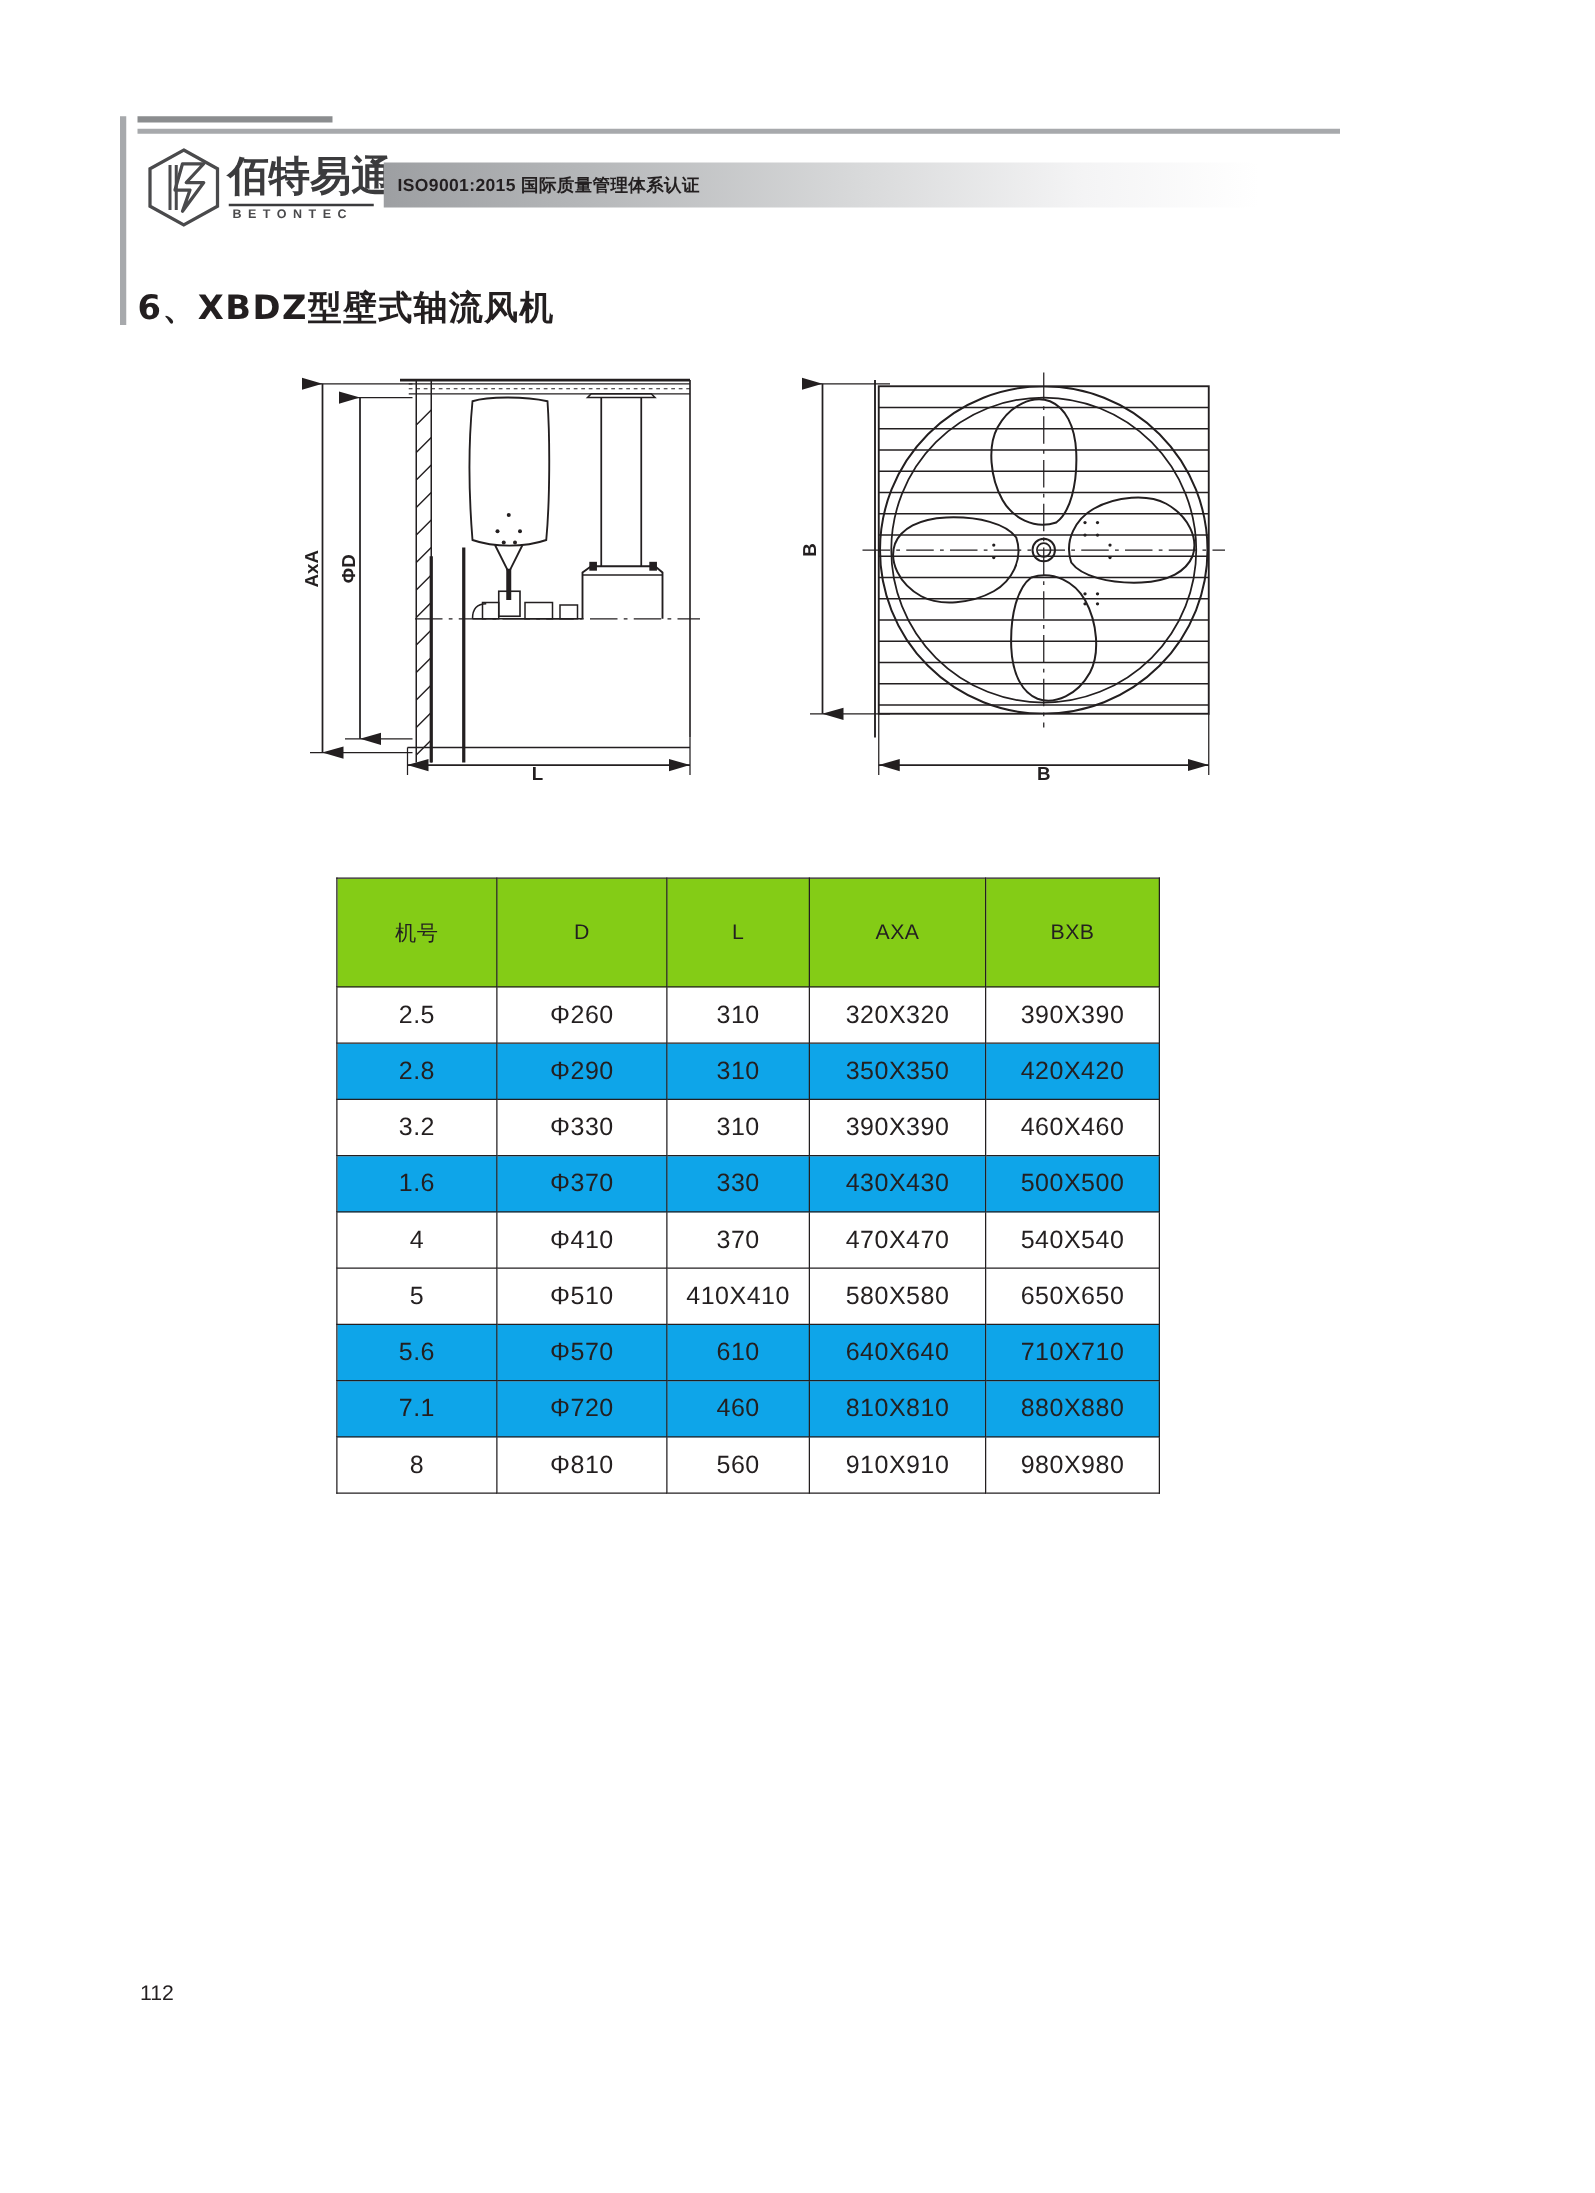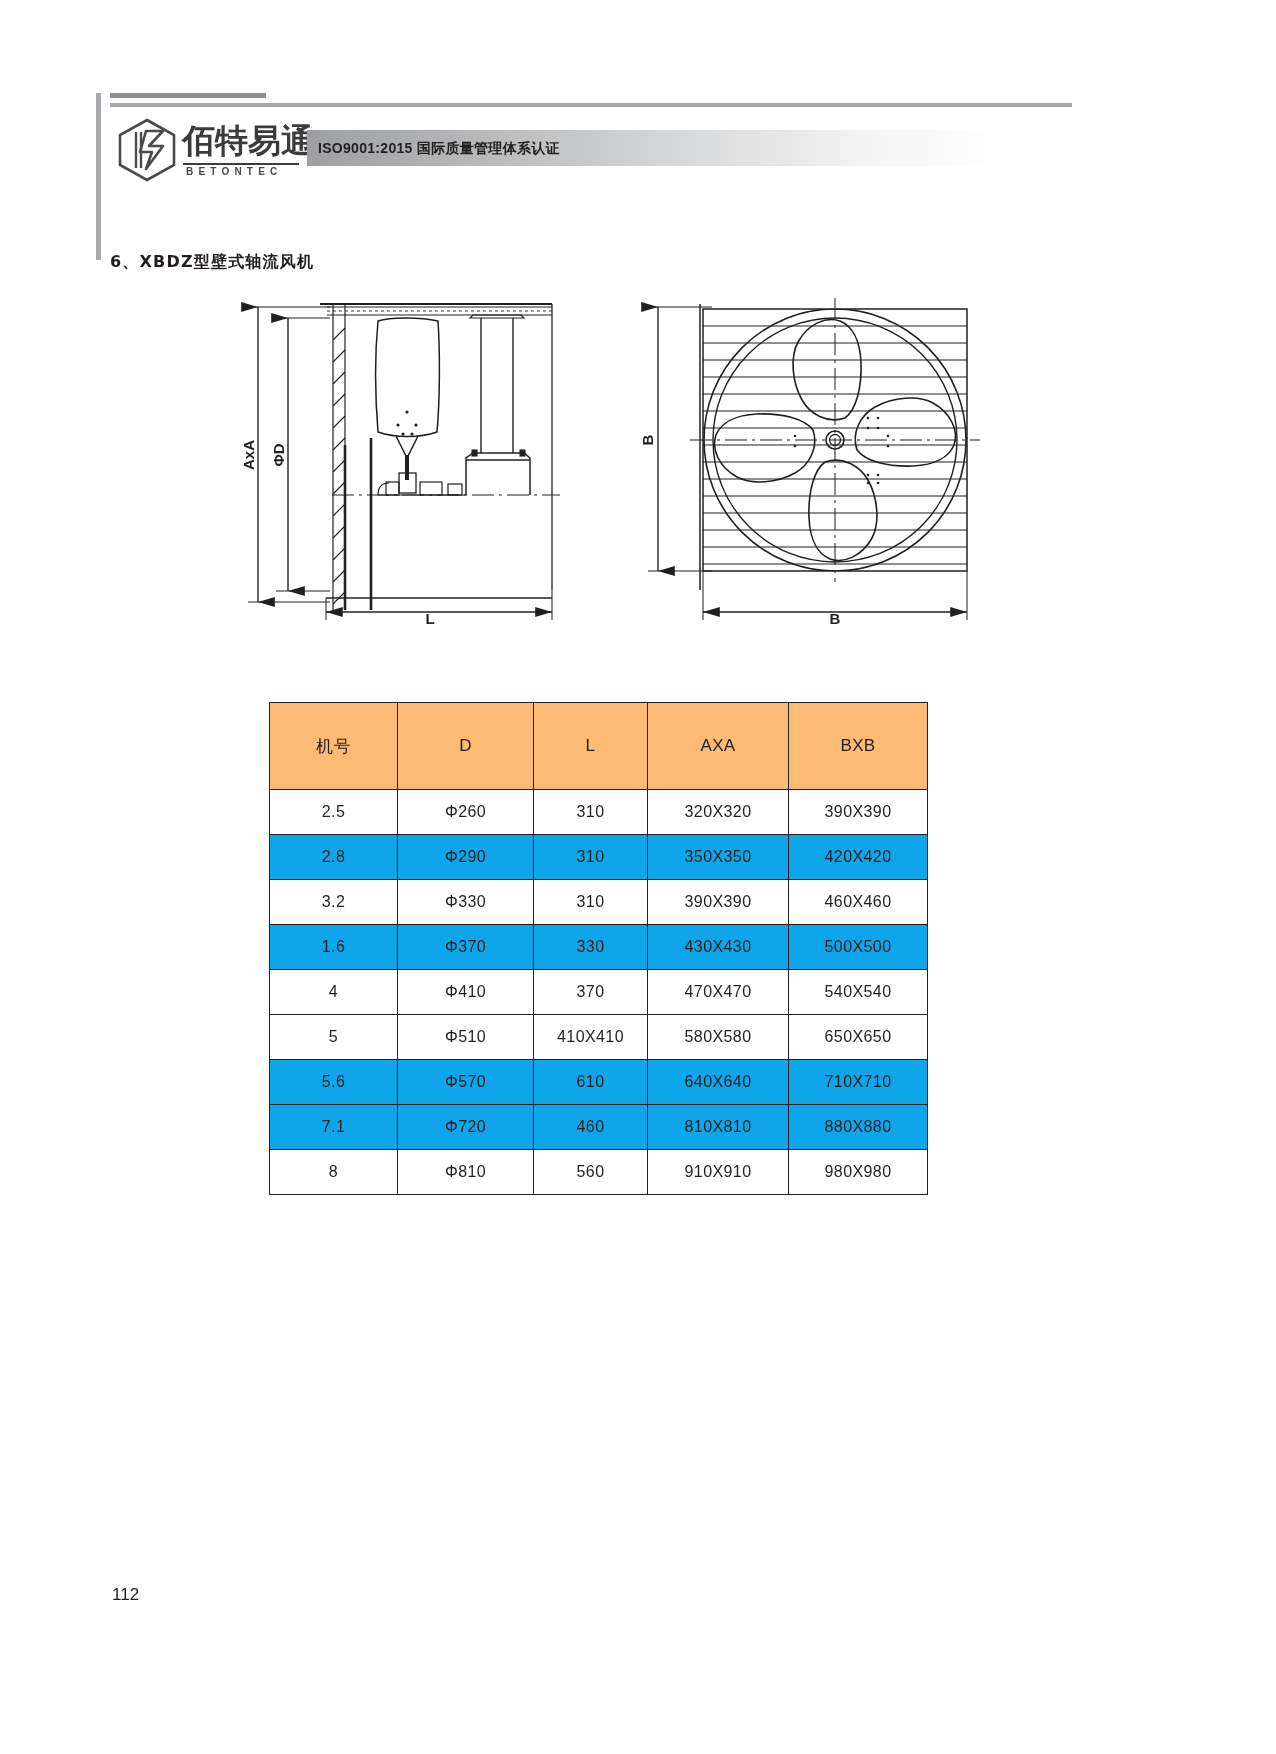--- a/index.html
+++ b/index.html
@@ -106,27 +106,26 @@
     color: #231f20;
     white-space: nowrap;
     letter-spacing: 0.3px;
   }
 
   
   .section-title {
     position: absolute;
     left: 110px;
     top: 228px;
-    font-size: 16px;
+    font-size: 27px;
     font-weight: bold;
     color: #231f20;
     letter-spacing: 1.2px;
     white-space: nowrap;
     font-family: "DejaVu Sans", "Liberation Sans", sans-serif;
-    margin-top: 24px;
   }
 
   
   .drawings {
     position: absolute;
     left: 0;
     top: 290px;
     width: 1276px;
     height: 350px;
   }
@@ -138,29 +137,29 @@
     left: 269px;
     top: 702px;
     border-collapse: collapse;
     width: 658px;
     table-layout: fixed;
   }
   .spec-table th,
   .spec-table td {
     border: 1px solid #231f20;
     text-align: center;
-    font-size: 16px;
+    font-size: 20px;
     font-weight: normal;
     color: #231f20;
     height: 44px;
     padding: 0;
     letter-spacing: 0.4px;
   }
   .spec-table thead th {
-    background: #fdba74;
+    background: #84cc16;
     height: 86px;
     font-size: 17px;
   }
   .spec-table tbody tr.alt td {
     background: #0ea5e9;
   }
   .spec-table tbody tr td {
     background: #ffffff;
   }
   .col-0 { width: 128px; }

